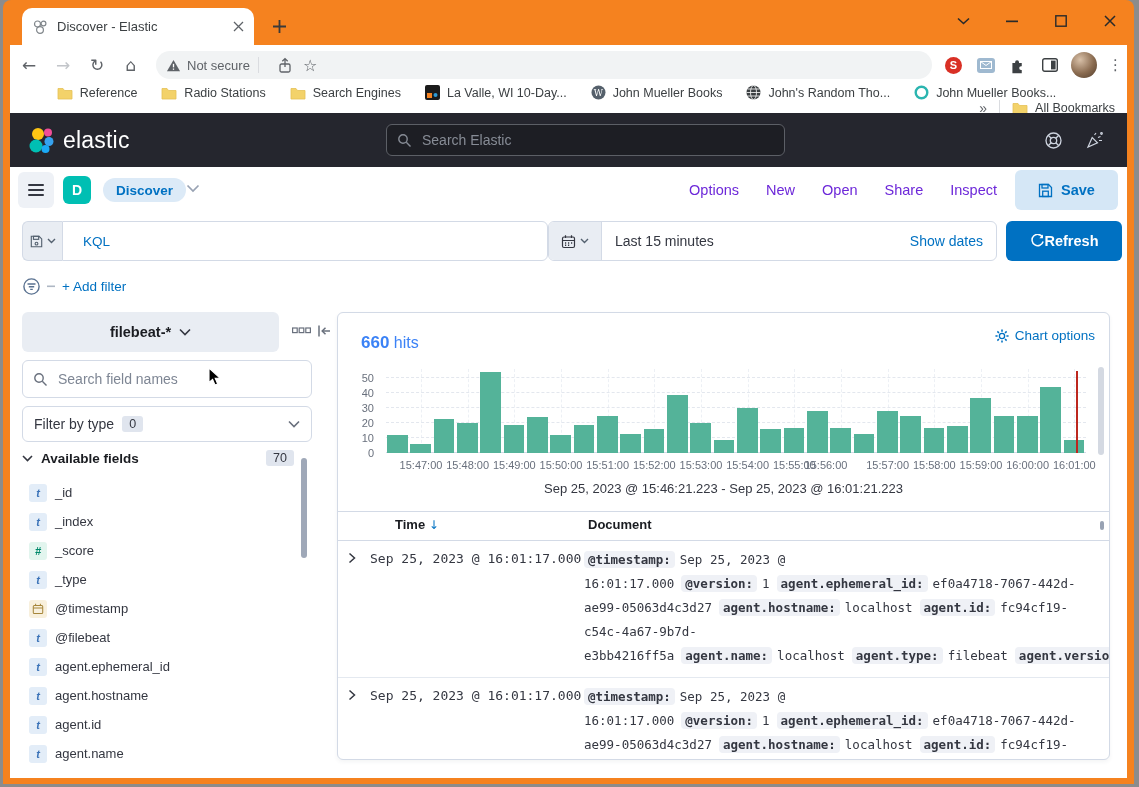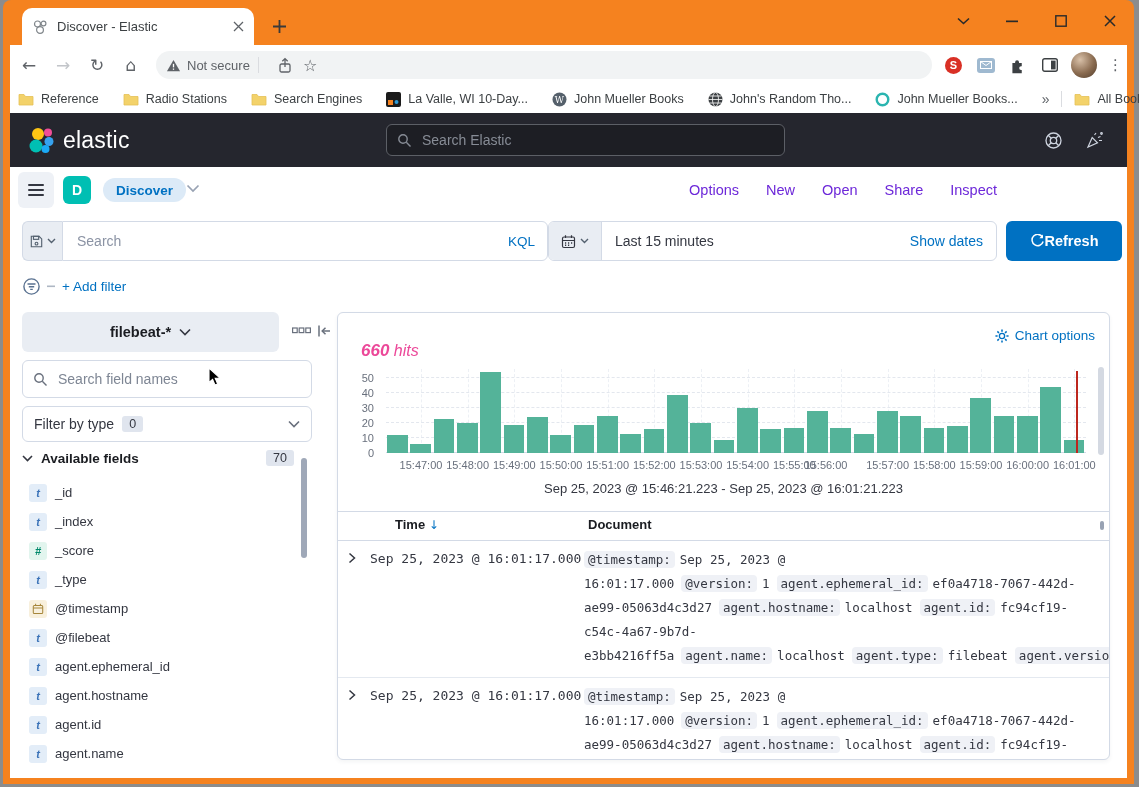--- a/index.html
+++ b/index.html
@@ -21,21 +21,21 @@
   .url-pill{margin-left:10px;width:776px;height:28px;background:#F1F3F4;border-radius:14px;display:flex;align-items:center;padding:0 10px;box-sizing:border-box;}
   .url-sec{font-size:13px;color:#5F6368;margin:0 8px 0 6px;white-space:nowrap;}
   .url-div{width:1px;height:16px;background:#DADCE0;margin-right:10px;}
   .url-text{font-size:13.5px;color:#202124;white-space:nowrap;overflow:hidden;flex:1;}
   .ext-row{display:flex;align-items:center;gap:11px;margin-left:11px;}
   .ext-ico{width:21px;height:21px;display:flex;align-items:center;justify-content:center;}
   .s-badge{width:17px;height:17px;border-radius:50%;background:#D93025;color:#fff;font-size:11px;font-weight:bold;display:flex;align-items:center;justify-content:center;}
   .mail-badge{width:18px;height:15px;border-radius:3px;background:#9FB9D0;display:flex;align-items:center;justify-content:center;}
   .avatar{width:26px;height:26px;border-radius:50%;background:radial-gradient(circle at 35% 30%,#D8C0A8,#8A6B50 55%,#4E3A2A);}
   
-  .bookmarks-bar{position:absolute;left:10px;top:85px;right:12px;height:28px;background:#fff;display:flex;align-items:center;padding:0 8px;box-sizing:border-box;}
+  .bookmarks-bar{position:absolute;left:10px;top:85px;right:12px;height:28px;background:#fff;display:flex;align-items:center;padding:0 8px;box-sizing:border-box;flex-direction:column;}
   .bm-item{display:flex;align-items:center;gap:7px;margin-right:24px;white-space:nowrap;}
   .bm-label{font-size:12.5px;color:#3C4043;}
   .bm-right{margin-left:auto;display:flex;align-items:center;}
   .bm-ovf{font-size:14px;color:#5F6368;margin-right:12px;}
   .bm-div{width:1px;height:16px;background:#DADCE0;margin-right:12px;}
   
   .es-header{position:absolute;left:10px;top:113px;right:12px;height:54px;background:#25262E;display:flex;align-items:center;}
   .es-brand{display:flex;align-items:center;gap:8px;margin-left:18px;}
   .es-brand-name{color:#fff;font-size:23px;letter-spacing:.2px;}
   .es-search{position:absolute;left:376px;width:399px;height:32px;top:11px;border:1px solid #5C5F66;border-radius:6px;background:#1D1E24;display:flex;align-items:center;padding:0 10px;box-sizing:border-box;}
@@ -79,21 +79,21 @@
   .fields-list{position:absolute;left:22px;top:478px;width:272px;}
   .fld-item{height:29px;display:flex;align-items:center;gap:8px;padding-left:7px;}
   .fld-name{font-size:13px;color:#343741;}
   .tok{width:18px;height:18px;border-radius:3px;display:flex;align-items:center;justify-content:center;font-size:11px;font-style:italic;font-weight:600;}
   .tok-t{background:#E3EDF8;color:#3B73B8;}
   .tok-n{background:#E2F5EE;color:#00896B;}
   .tok-d{background:#F8F0DD;color:#A6863A;font-style:normal;}
   .side-scroll{position:absolute;left:301px;top:458px;width:6px;height:100px;background:#9FA8B8;border-radius:3px;}
   
   .panel{position:absolute;left:337px;top:312px;width:773px;height:448px;background:#fff;border:1px solid #D3DAE6;border-radius:6px;box-shadow:0 2px 4px rgba(50,60,80,.06);box-sizing:border-box;overflow:hidden;}
-  .hits-line{position:absolute;left:23px;top:28px;font-size:16px;color:#ec4899;font-style:italic;}
+  .hits-line{position:absolute;left:23px;top:20px;font-size:16px;color:#3b82f6;}
   .hits-val{font-size:17px;font-weight:700;}
   .chart-opts{position:absolute;right:14px;top:15px;display:flex;align-items:center;gap:6px;color:#0071C2;font-size:13.5px;}
   .plot{position:absolute;left:48px;top:56px;width:700px;height:84px;}
   .gridline{position:absolute;left:0;width:100%;height:0;border-top:1px dashed #E3E7EE;}
   .vline{position:absolute;top:0;bottom:0;width:0;border-left:1px dashed #EDF0F5;}
   .baseline{position:absolute;left:0;right:0;bottom:0;border-top:1px solid #D3DAE6;}
   .bar{position:absolute;bottom:0;background:#54B399;}
   .redline{position:absolute;top:2px;bottom:0;width:2px;background:#BD271E;}
   .ylabels{position:absolute;left:2px;top:56px;width:40px;height:84px;}
   .ylab{position:absolute;right:6px;font-size:11px;color:#69707D;}
@@ -103,21 +103,21 @@
   .tdiv1{position:absolute;left:0;right:0;top:198px;border-top:1px solid #D3DAE6;}
   .tdiv2{position:absolute;left:0;right:0;top:227px;border-top:1px solid #D3DAE6;}
   .th-time{position:absolute;left:57px;top:204px;font-size:13px;font-weight:700;color:#1A1C21;}
   .th-doc{position:absolute;left:250px;top:204px;font-size:13px;font-weight:700;color:#1A1C21;}
   .sort-arrow{color:#0071C2;font-weight:400;font-family:"DejaVu Sans",sans-serif;font-size:12px;}
   .tbody{position:absolute;left:0;right:0;top:228px;bottom:0;overflow:hidden;}
   .doc-row{display:flex;padding:7px 6px 9px 10px;border-bottom:1px solid #E4E9F0;}
   .expander{width:22px;padding-top:4px;}
   .tcell{width:214px;font-family:"DejaVu Sans Mono","Liberation Mono",monospace;font-size:13px;color:#343741;padding-top:3px;}
   .dcell{width:518px;font-family:"DejaVu Sans Mono","Liberation Mono",monospace;font-size:12.5px;color:#343741;line-height:24px;}
-  .fpill{background:#EFF1F6;border-radius:4px;padding:1px 4px;margin-right:5px;}
+  .fpill{background:#EFF1F6;border-radius:4px;padding:1px 4px;margin-right:5px;font-weight:bold;}
   .fval{margin-right:7px;}
   .panel-scroll{position:absolute;right:5px;top:54px;width:6px;height:88px;background:#D4D9E2;border-radius:3px;}
   .panel-dot{position:absolute;right:5px;top:208px;width:4px;height:9px;background:#98A2B3;border-radius:2px;}
   .glyph{font-family:"DejaVu Sans",sans-serif;}
   svg{display:block;}
 </style>
 </head>
 <body>
 
 <div class="win-frame"></div>
@@ -360,37 +360,48 @@
         <path d="M1.5 1.5 L7 7 L12.5 1.5" fill="none" stroke="#98A2B3" stroke-width="1.7"></path>
       </svg>
     </span>
   <div class="nav-links" id="nav-links">
       <span class="nav-link">Options</span>
       <span class="nav-link">New</span>
       <span class="nav-link">Open</span>
       <span class="nav-link">Share</span>
       <span class="nav-link">Inspect</span>
     </div>
+  <div class="save-btn">
+    <span>
+        <svg width="15" height="15" viewBox="0 0 15 15">
+          <g fill="none" stroke="#0071C2" stroke-width="1.3">
+            <path d="M1.5 1.5 H10.5 L13.5 4.5 V13.5 H1.5 Z"></path>
+            <rect x="4" y="1.5" width="6" height="3.5"></rect>
+            <rect x="4.7" y="8.2" width="5.6" height="5.3"></rect>
+          </g>
+        </svg>
+      </span>
+    <span>Save</span>
+  </div>
 </div>
 
 <div class="qbar">
   <div class="sq-btn">
     <svg width="13" height="13" viewBox="0 0 15 15">
         <g fill="none" stroke="#54616F" stroke-width="1.3">
           <path d="M1.5 1.5 H10.5 L13.5 4.5 V13.5 H1.5 Z"></path>
           <rect x="4" y="1.5" width="6" height="3.5"></rect>
           <circle cx="7.5" cy="10" r="1.6"></circle>
         </g>
       </svg>
     <svg width="9" height="6" viewBox="0 0 9 6">
         <path d="M1 1 L4.5 4.5 L8 1" fill="none" stroke="#54616F" stroke-width="1.4"></path>
       </svg>
   </div>
   <div class="q-input">
-    <input placeholder="Search" style="">
     <span class="kql">KQL</span>
   </div>
   <div class="date-group">
     <div class="date-pre">
       <svg width="15" height="15" viewBox="0 0 15 15">
           <g fill="none" stroke="#343741" stroke-width="1.2">
             <rect x="1.5" y="3" width="12" height="10.5" rx="1.5"></rect>
             <path d="M1.5 6.5 H13.5 M4.5 1.2 V4 M10.5 1.2 V4"></path>
             <path d="M4 9 H5.2 M7 9 H8.2 M10 9 H11.2 M4 11.3 H5.2 M7 11.3 H8.2" stroke-width="1.4"></path>
           </g>

